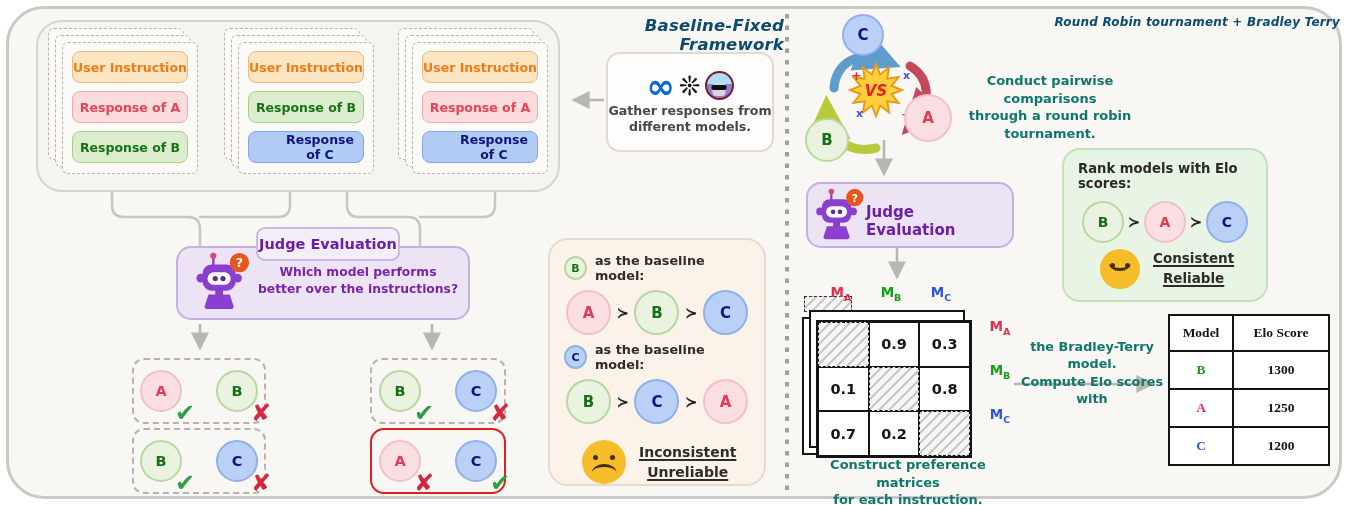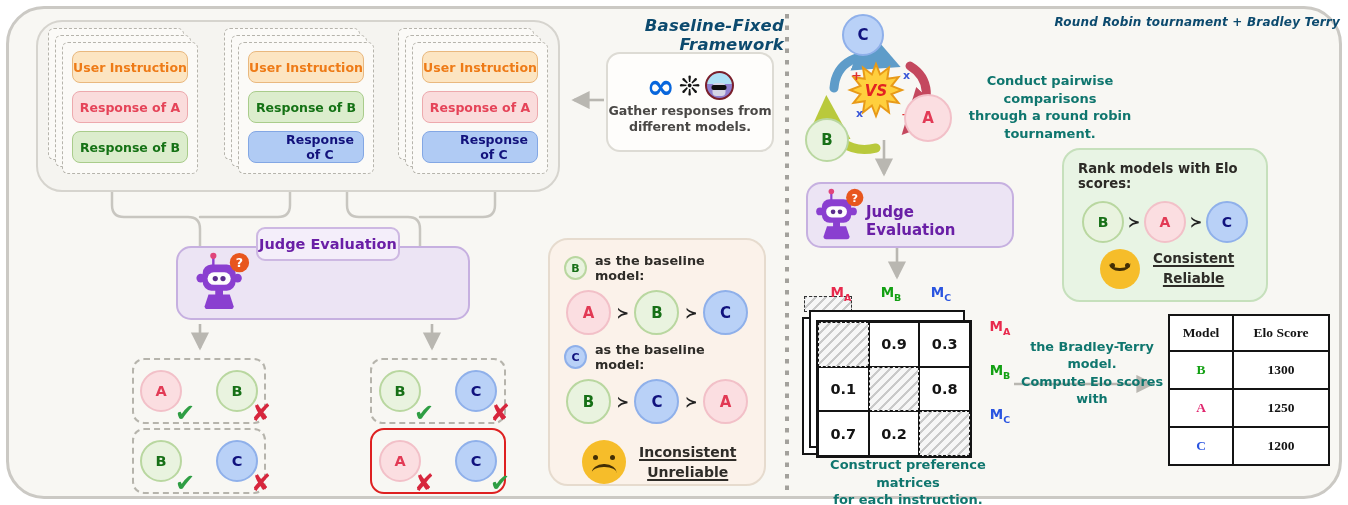--- a/index.html
+++ b/index.html
@@ -222,20 +222,24 @@
       <circle cx="45" cy="29" r="4.5" fill="#8a3fd0"></circle>
     <rect x="9" y="15" width="34" height="27" rx="9" fill="#8a3fd0"></rect>
     <rect x="14" y="23" width="24" height="13" rx="6.5" fill="#fdfdfd"></rect>
     <circle cx="22" cy="29.5" r="2.7" fill="#5b2d8e"></circle>
       <circle cx="30" cy="29.5" r="2.7" fill="#5b2d8e"></circle>
     <rect x="22" y="41" width="8" height="6" fill="#8a3fd0"></rect>
     <path d="M15,46 h22 l4,12 a3,3 0 0 1 -3,3 h-24 a3,3 0 0 1 -3,-3 z" fill="#8a3fd0"></path>
     <circle cx="47" cy="13" r="10" fill="#e8561e"></circle>
     <text x="47" y="18" text-anchor="middle" font-size="13" font-weight="bold" fill="#fff">?</text>
   </svg>
+  <div class="abs judge-q z2" style="left:258px;top:264px;width:200px;">
+    <div>Which model performs</div>
+    <div>better over the instructions?</div>
+  </div>
 
   <div class="abs resbox dashedb z2" style="left:132px;top:358px;width:130px;height:62px;">
     <div class="pair">
       <div class="circle c-a" style="width:42px;height:42px;font-size:14.5px;">A</div>
       <span class="mark ok">✔</span>
     </div>
     <div class="pair">
       <div class="circle c-b" style="width:42px;height:42px;font-size:14.5px;">B</div>
       <span class="mark no">✘</span>
     </div>

